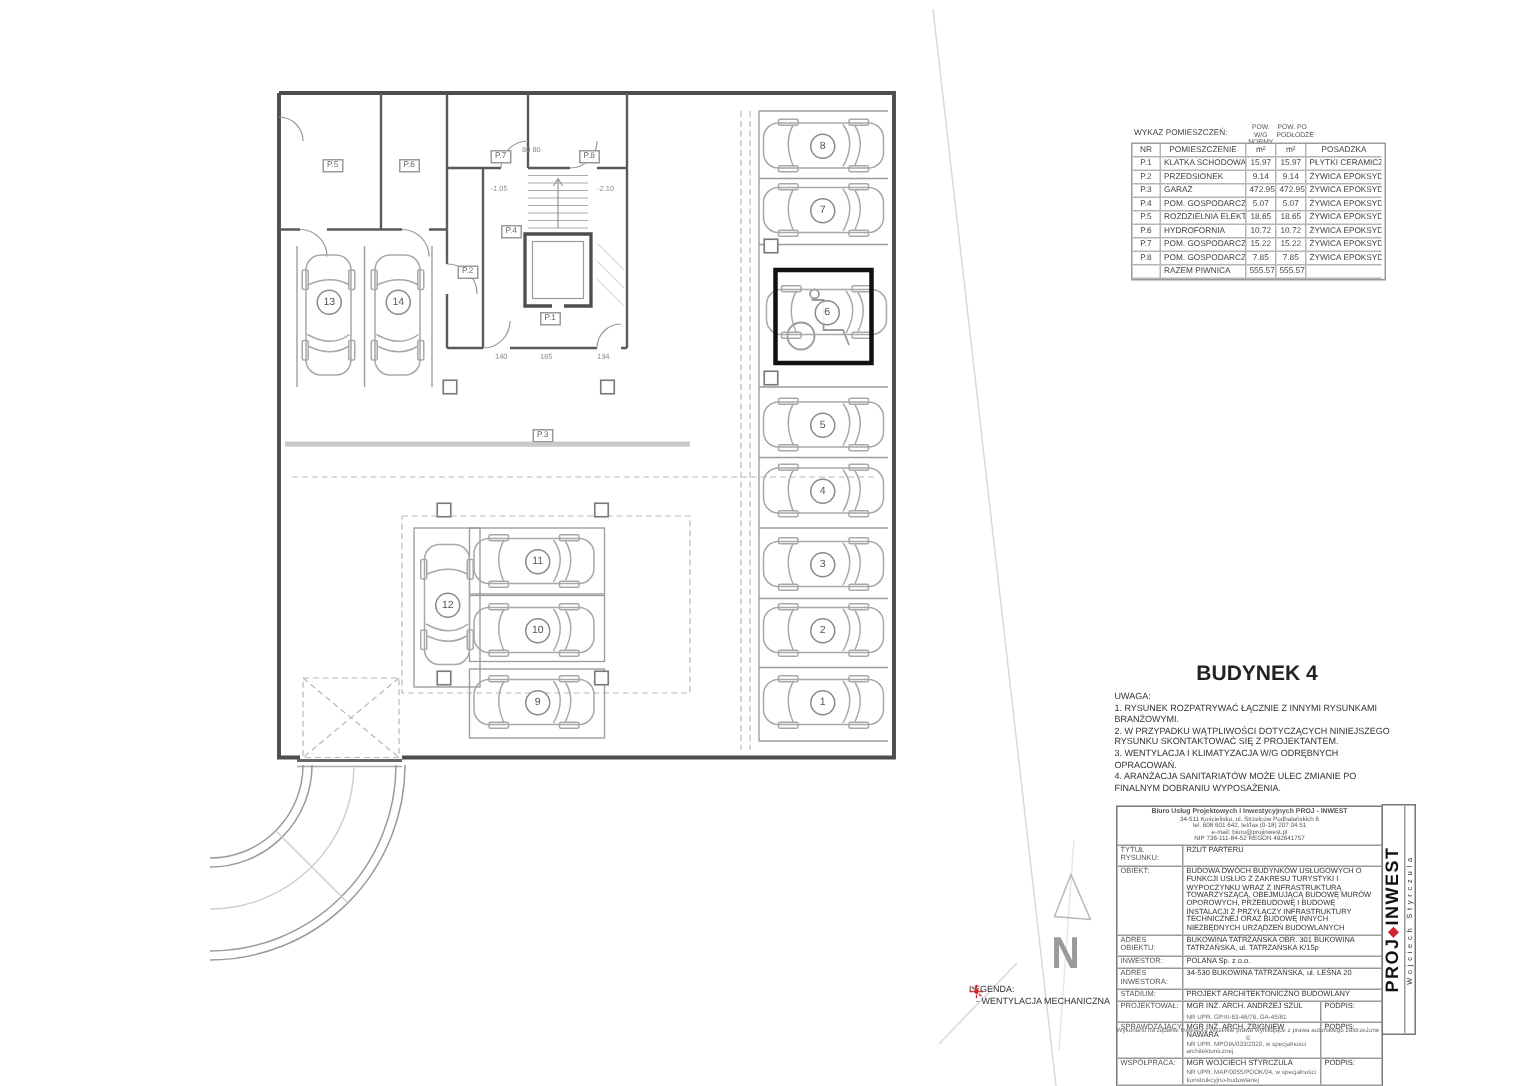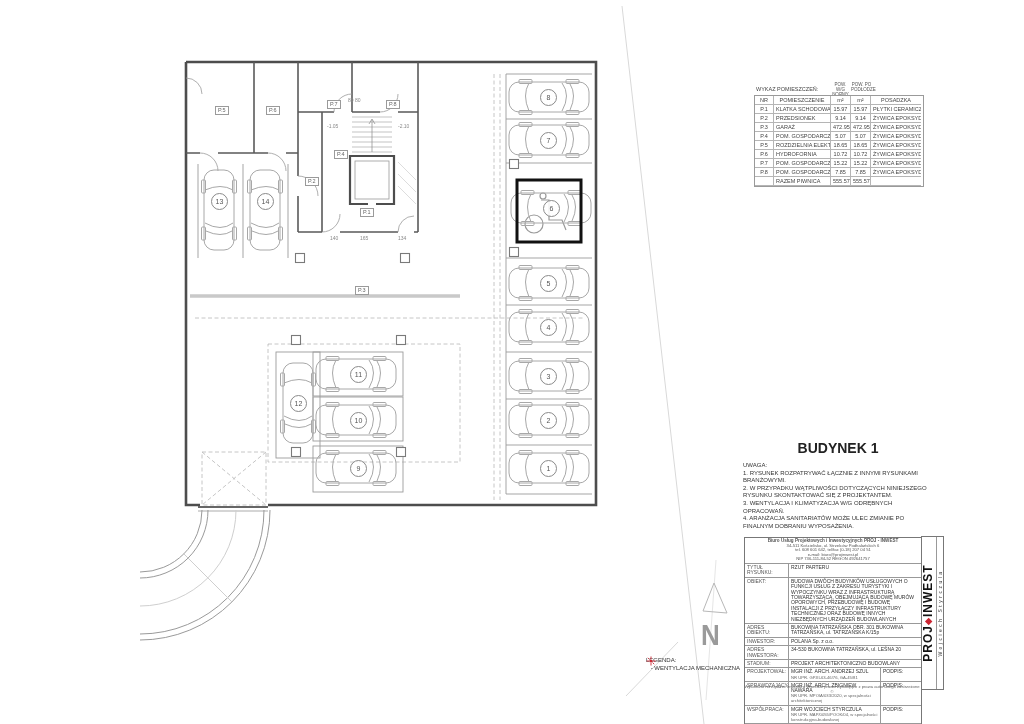--- a/index.html
+++ b/index.html
@@ -284,21 +284,21 @@
   <div class="c">7.85</div>
   <div>ŻYWICA EPOKSYDOWA</div>
 
   <div class="c"></div>
   <div>RAZEM PIWNICA</div>
   <div class="c">555.57</div>
   <div class="c">555.57</div>
   <div></div>
 </div>
 
-<div class="bldg-title">BUDYNEK 1</div>
+<div class="bldg-title">BUDYNEK 4</div>
 <div class="notes">
   <div>UWAGA:</div>
   <div>1. RYSUNEK ROZPATRYWAĆ ŁĄCZNIE Z INNYMI RYSUNKAMI BRANŻOWYMI.</div>
   <div>2. W PRZYPADKU WĄTPLIWOŚCI DOTYCZĄCYCH NINIEJSZEGO RYSUNKU SKONTAKTOWAĆ SIĘ Z PROJEKTANTEM.</div>
   <div>3. WENTYLACJA I KLIMATYZACJA W/G ODRĘBNYCH OPRACOWAŃ.</div>
   <div>4. ARANŻACJA SANITARIATÓW MOŻE ULEC ZMIANIE PO FINALNYM DOBRANIU WYPOSAŻENIA.</div>
 </div>
 
 <div class="north-n">N</div>
 

